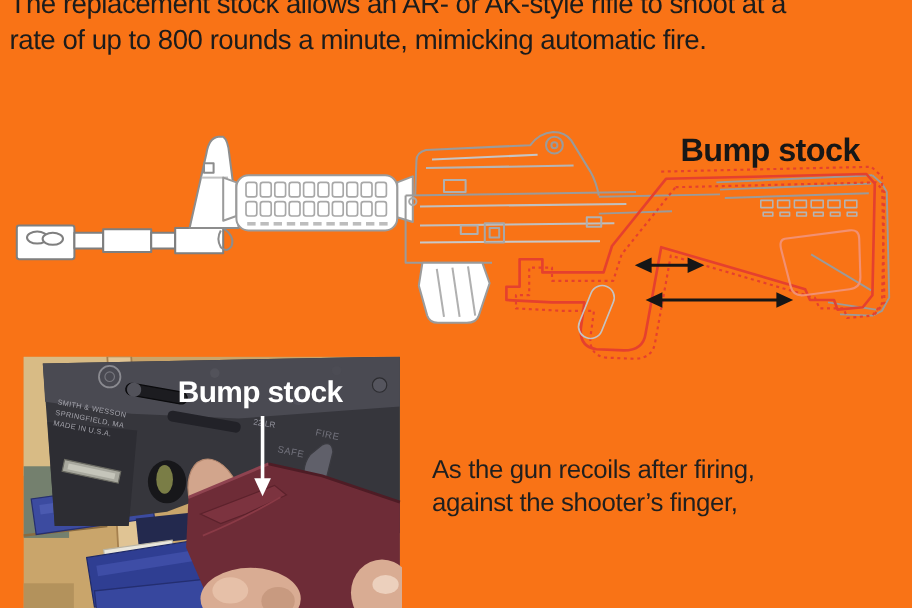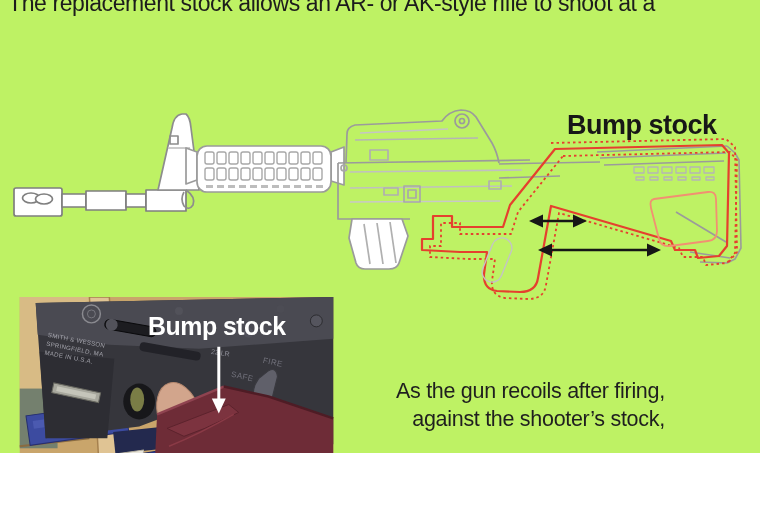--- a/index.html
+++ b/index.html
@@ -1,39 +1,40 @@
 <!DOCTYPE html>
 <html><head>
 <meta charset="utf-8">
 <style>
   html,body { margin:0; padding:0; background:#ffffff; }
   body { width:760px; height:507px; overflow:hidden; font-family:"Liberation Sans", sans-serif; }
-  .canvas { position:relative; width:760px; height:453px; overflow:hidden; background:#bef264;text-align:right; }
+  .canvas { position:relative; width:760px; height:507px; overflow:hidden; background:#f97316; }
 
   .header { position:absolute; left:8px; top:-12px; font-size:23px; line-height:30px;
             color:#1c1c1c; letter-spacing:-0.4px; white-space:nowrap; font-weight:400; }
 
   .diagram-svg { position:absolute; left:0; top:0; }
 
   .diagram-label { position:absolute; left:567px; top:110px; font-size:27px; font-weight:700;
                    color:#171717; letter-spacing:-0.5px; }
 
   .photo { position:absolute; left:18px; top:297px; width:317px; height:210px; overflow:hidden; }
   .photo svg { display:block; }
 
   .caption { position:absolute; left:360px; top:377px; font-size:21.5px; line-height:28px;
-             color:#1f1f1f; letter-spacing:-0.3px; white-space:nowrap;margin-left:36px; }
+             color:#1f1f1f; letter-spacing:-0.3px; white-space:nowrap; }
 </style>
 </head>
 <body>
 
 <div class="canvas">
 
   <div class="header">
     <div>The replacement stock allows an AR- or AK-style rifle to shoot at a</div>
+    <div>rate of up to 800 rounds a minute, mimicking automatic fire.</div>
   </div>
 
   <svg class="diagram-svg" width="760" height="507" viewBox="0 0 760 507">
 
     <g stroke="#7f7f7f" stroke-width="1.7" fill="#ffffff" stroke-linejoin="round">
       <rect x="14" y="188" width="48" height="28" rx="2"></rect>
       <ellipse cx="31" cy="198" rx="8.5" ry="5"></ellipse>
       <ellipse cx="44" cy="199" rx="8.5" ry="5"></ellipse>
       <rect x="62" y="194" width="24" height="13"></rect>
       <rect x="86" y="191" width="40" height="19"></rect>
@@ -254,16 +255,16 @@
       <text x="198" y="38" text-anchor="middle" font-size="25" font-weight="bold" fill="#ffffff" font-family="Liberation Sans, sans-serif" letter-spacing="-0.5">Bump stock</text>
       <g>
         <line x1="200" y1="50" x2="200" y2="104" stroke="#ffffff" stroke-width="3"></line>
         <polygon points="200,117 193,102 207,102" fill="#ffffff"></polygon>
       </g>
     </svg>
   </div>
 
   <div class="caption">
     <div>As the gun recoils after firing,</div>
-    <div>against the shooter’s stock,</div>
+    <div>against the shooter’s finger,</div>
   </div>
 
 </div>
 
 </body></html>

